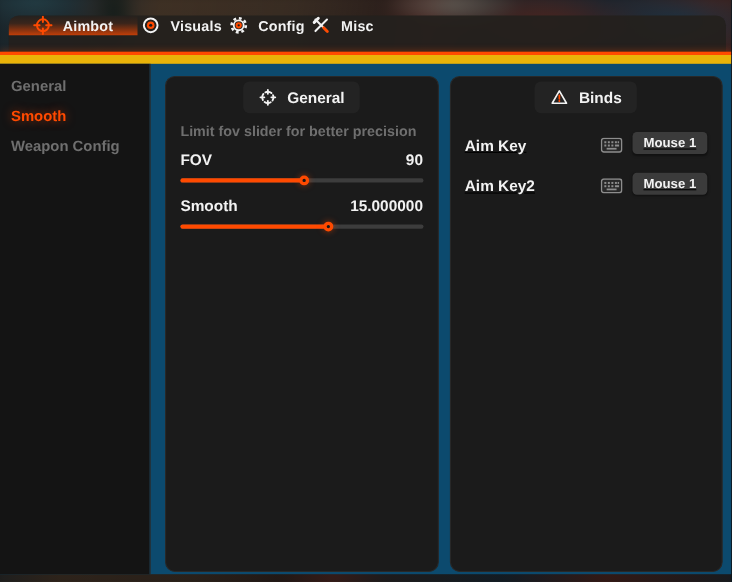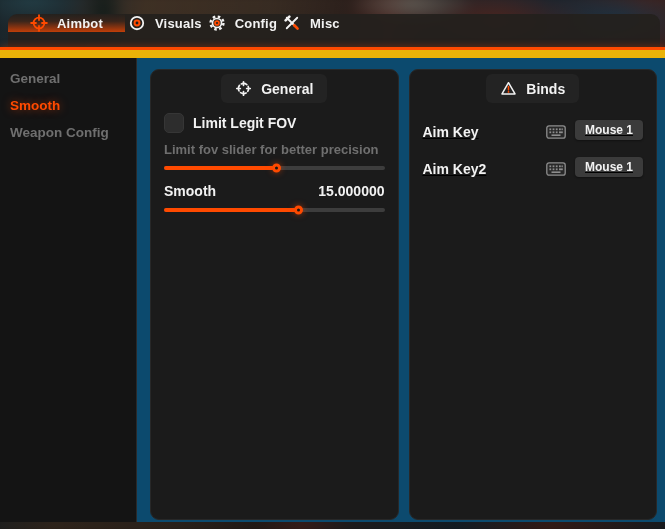--- a/index.html
+++ b/index.html
@@ -144,26 +144,26 @@
                 <line x1="12" y1="2.5" x2="12" y2="7.5"></line>
                   <line x1="12" y1="16.5" x2="12" y2="21.5"></line>
                 <line x1="2.5" y1="12" x2="7.5" y2="12"></line>
                   <line x1="16.5" y1="12" x2="21.5" y2="12"></line>
               </svg>
             </span>
             <span>General</span>
           </div>
         </div>
 
-        <div class="chkrow">
-          <span class="checkbox"></span>
-          <span class="chklabel">Limit Legit FOV</span>
-        </div>
         <div class="desc">Limit fov slider for better precision</div>
 
+        <div class="sliderrow">
+          <span>FOV</span>
+          <span>90</span>
+        </div>
         <div class="track">
           <div class="fill" style="width: 50%;">
             <div class="handle"></div>
           </div>
         </div>
 
         <div class="sliderrow smooth-row">
           <span>Smooth</span>
           <span>15.000000</span>
         </div>

